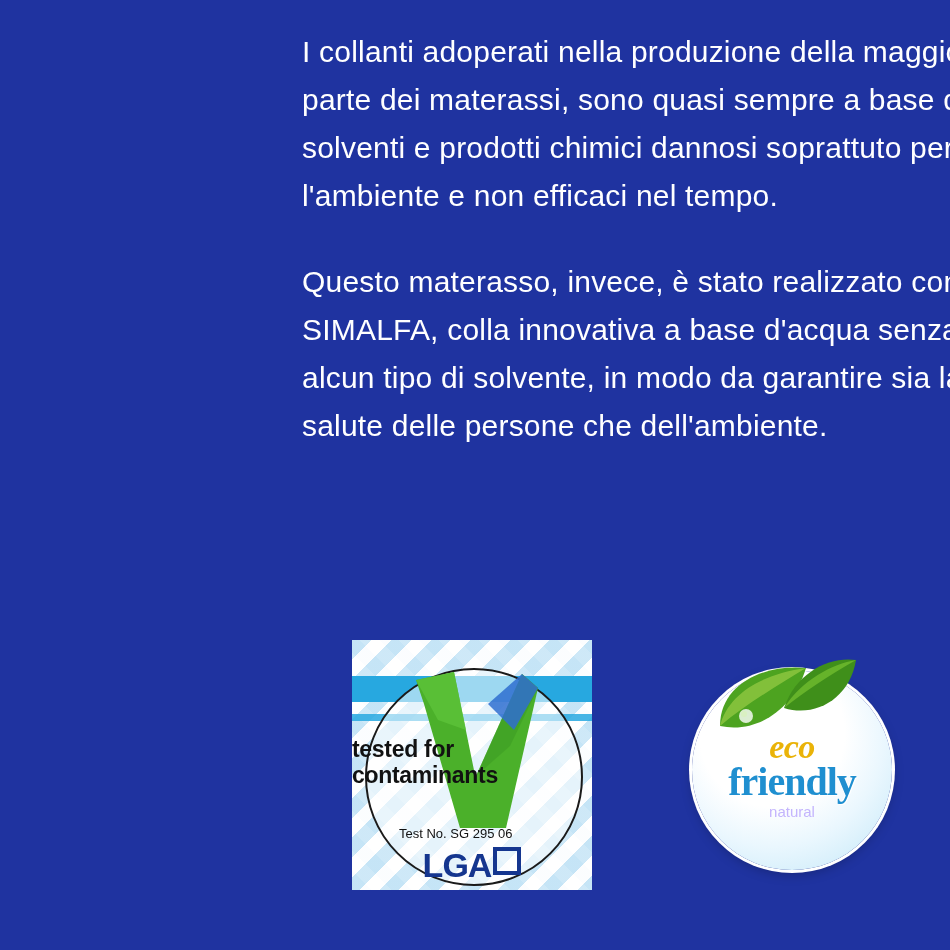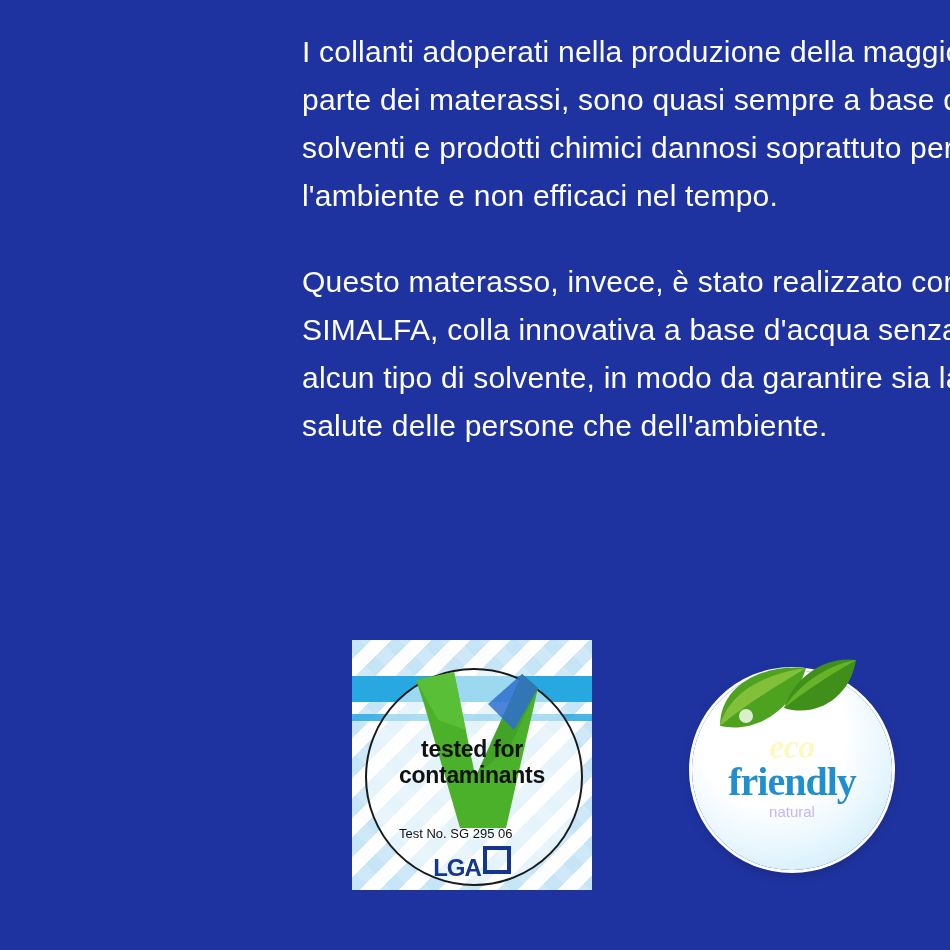--- a/index.html
+++ b/index.html
@@ -109,21 +109,21 @@
     left: 58px;
     top: 18px;
     width: 130px;
     height: 180px;
   }
   .lga-text {
     position: absolute;
     left: 0;
     top: 96px;
     width: 240px;
-    text-align: center;
+    text-align: left;
     color: #111111;
     font-weight: bold;
     font-size: 23px;
     line-height: 26px;
     letter-spacing: -0.3px;
     font-family: "Liberation Sans", sans-serif;
   }
   .lga-testno {
     position: absolute;
     left: 0;
@@ -136,21 +136,21 @@
     margin-left: 47px;
   }
   .lga-logo {
     position: absolute;
     left: 0;
     top: 206px;
     width: 240px;
     text-align: center;
     color: #15368f;
     font-weight: bold;
-    font-size: 24px;
+    font-size: 34px;
     letter-spacing: -1px;
     font-family: "Liberation Sans", sans-serif;
   }
   .lga-logo .box {
     display: inline-block;
     width: 20px;
     height: 20px;
     border: 4px solid #15368f;
     vertical-align: 2px;
     margin-left: 2px;
@@ -176,21 +176,21 @@
   }
   .eco-text {
     position: absolute;
     left: 0;
     top: 62px;
     width: 200px;
     text-align: center;
   }
   .eco-word1 {
     display: block;
-    color: #fef9c3;
+    color: #eab308;
     font-size: 34px;
     font-style: italic;
     font-weight: bold;
     line-height: 30px;
     letter-spacing: -0.5px;
     text-shadow: 1px 1px 0 #ffffff, -1px -1px 0 #ffffff;
     font-family: "Liberation Serif", serif;
   }
   .eco-word2 {
     display: block;

